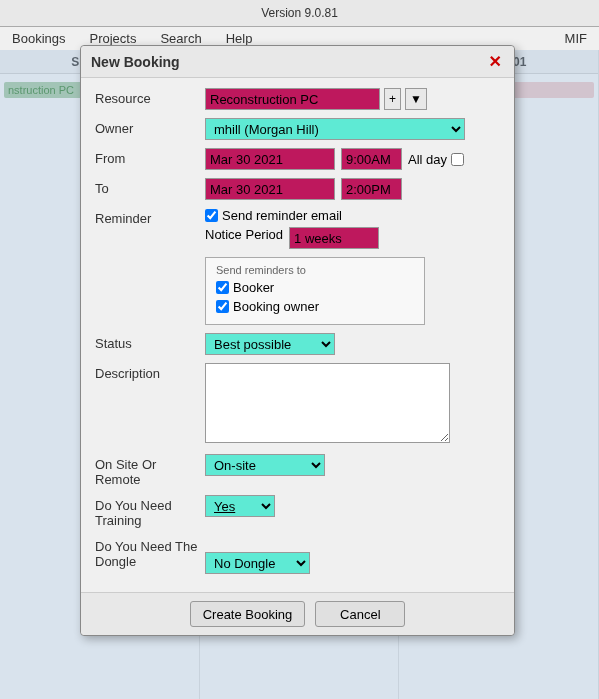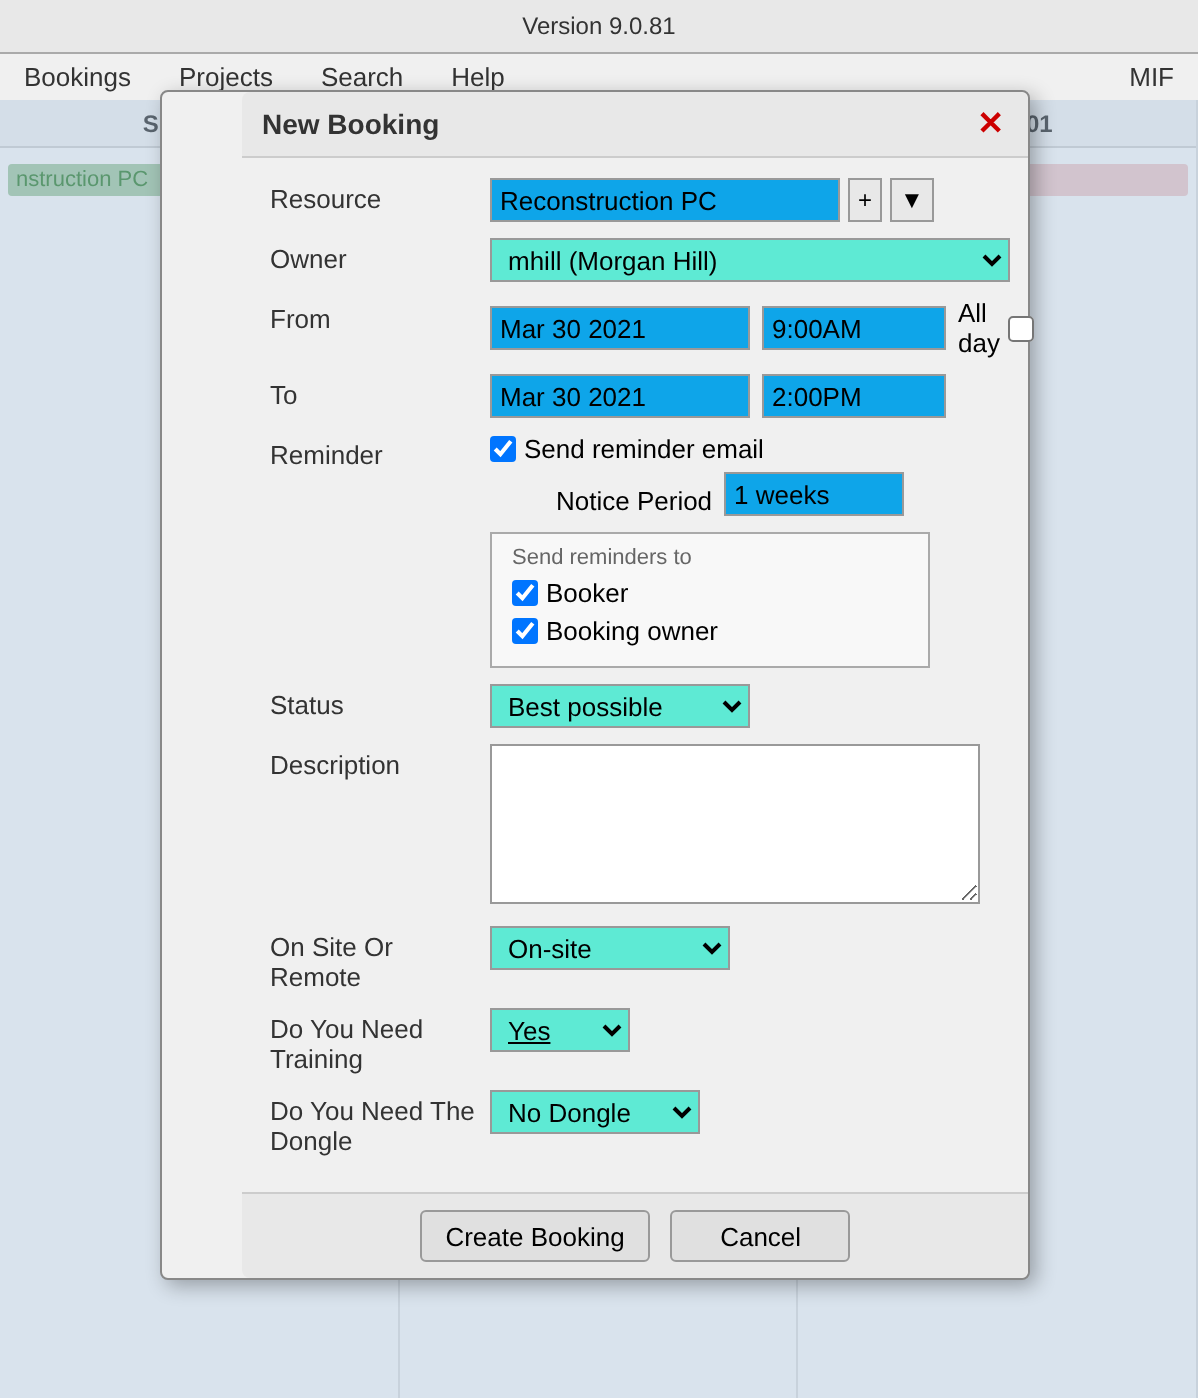--- a/index.html
+++ b/index.html
@@ -111,21 +111,20 @@
     .dialog {
       position: absolute;
       top: 45px;
       left: 80px;
       width: 435px;
       background: #f0f0f0;
       border: 1px solid #888;
       border-radius: 4px;
       box-shadow: 3px 3px 10px rgba(0,0,0,0.3);
       z-index: 10;
-      padding-left: 40px;
     }
 
     .dialog-title-bar {
       background: #e8e8e8;
       border-bottom: 1px solid #ccc;
       padding: 6px 10px;
       display: flex;
       align-items: center;
       justify-content: space-between;
       border-radius: 4px 4px 0 0;
@@ -166,21 +165,21 @@
     }
 
     .form-control {
       flex: 1;
     }
 
     input[type="text"], input[type="date"] {
       border: 1px solid #999;
       padding: 2px 4px;
       font-size: 13px;
-      background: #0ea5e9;
+      background: #be185d;
       height: 22px;
     }
 
     select {
       border: 1px solid #999;
       padding: 2px 4px;
       font-size: 13px;
       background: #5eead4;
       height: 22px;
     }
@@ -218,21 +217,21 @@
       display: flex;
       align-items: center;
       gap: 6px;
     }
 
     .date-input {
       width: 130px;
     }
 
     .time-input {
-      width: 92px;
+      width: 61px;
     }
 
     .allday-row {
       display: flex;
       align-items: center;
       gap: 4px;
     }
 
     .reminder-section {
       display: flex;
@@ -241,23 +240,22 @@
     }
 
     .reminder-checkbox-row {
       display: flex;
       align-items: center;
       gap: 4px;
     }
 
     .notice-row {
       display: flex;
-      align-items: flex-end;
+      align-items: flex-start;
       gap: 6px;
-      margin-left: 33px;
     }
 
     .notice-input {
       width: 90px;
     }
 
     .send-to-box {
       border: 1px solid #aaa;
       padding: 6px 10px;
       margin-top: 4px;
@@ -296,20 +294,21 @@
       width: 120px;
     }
 
     .training-select {
       width: 70px;
       text-decoration: underline;
     }
 
     .dongle-select {
       width: 105px;
+      margin-top: 16px;
     }
 
     .dialog-footer {
       background: #e8e8e8;
       border-top: 1px solid #ccc;
       padding: 8px;
       display: flex;
       justify-content: center;
       gap: 10px;
       border-radius: 0 0 4px 4px;

